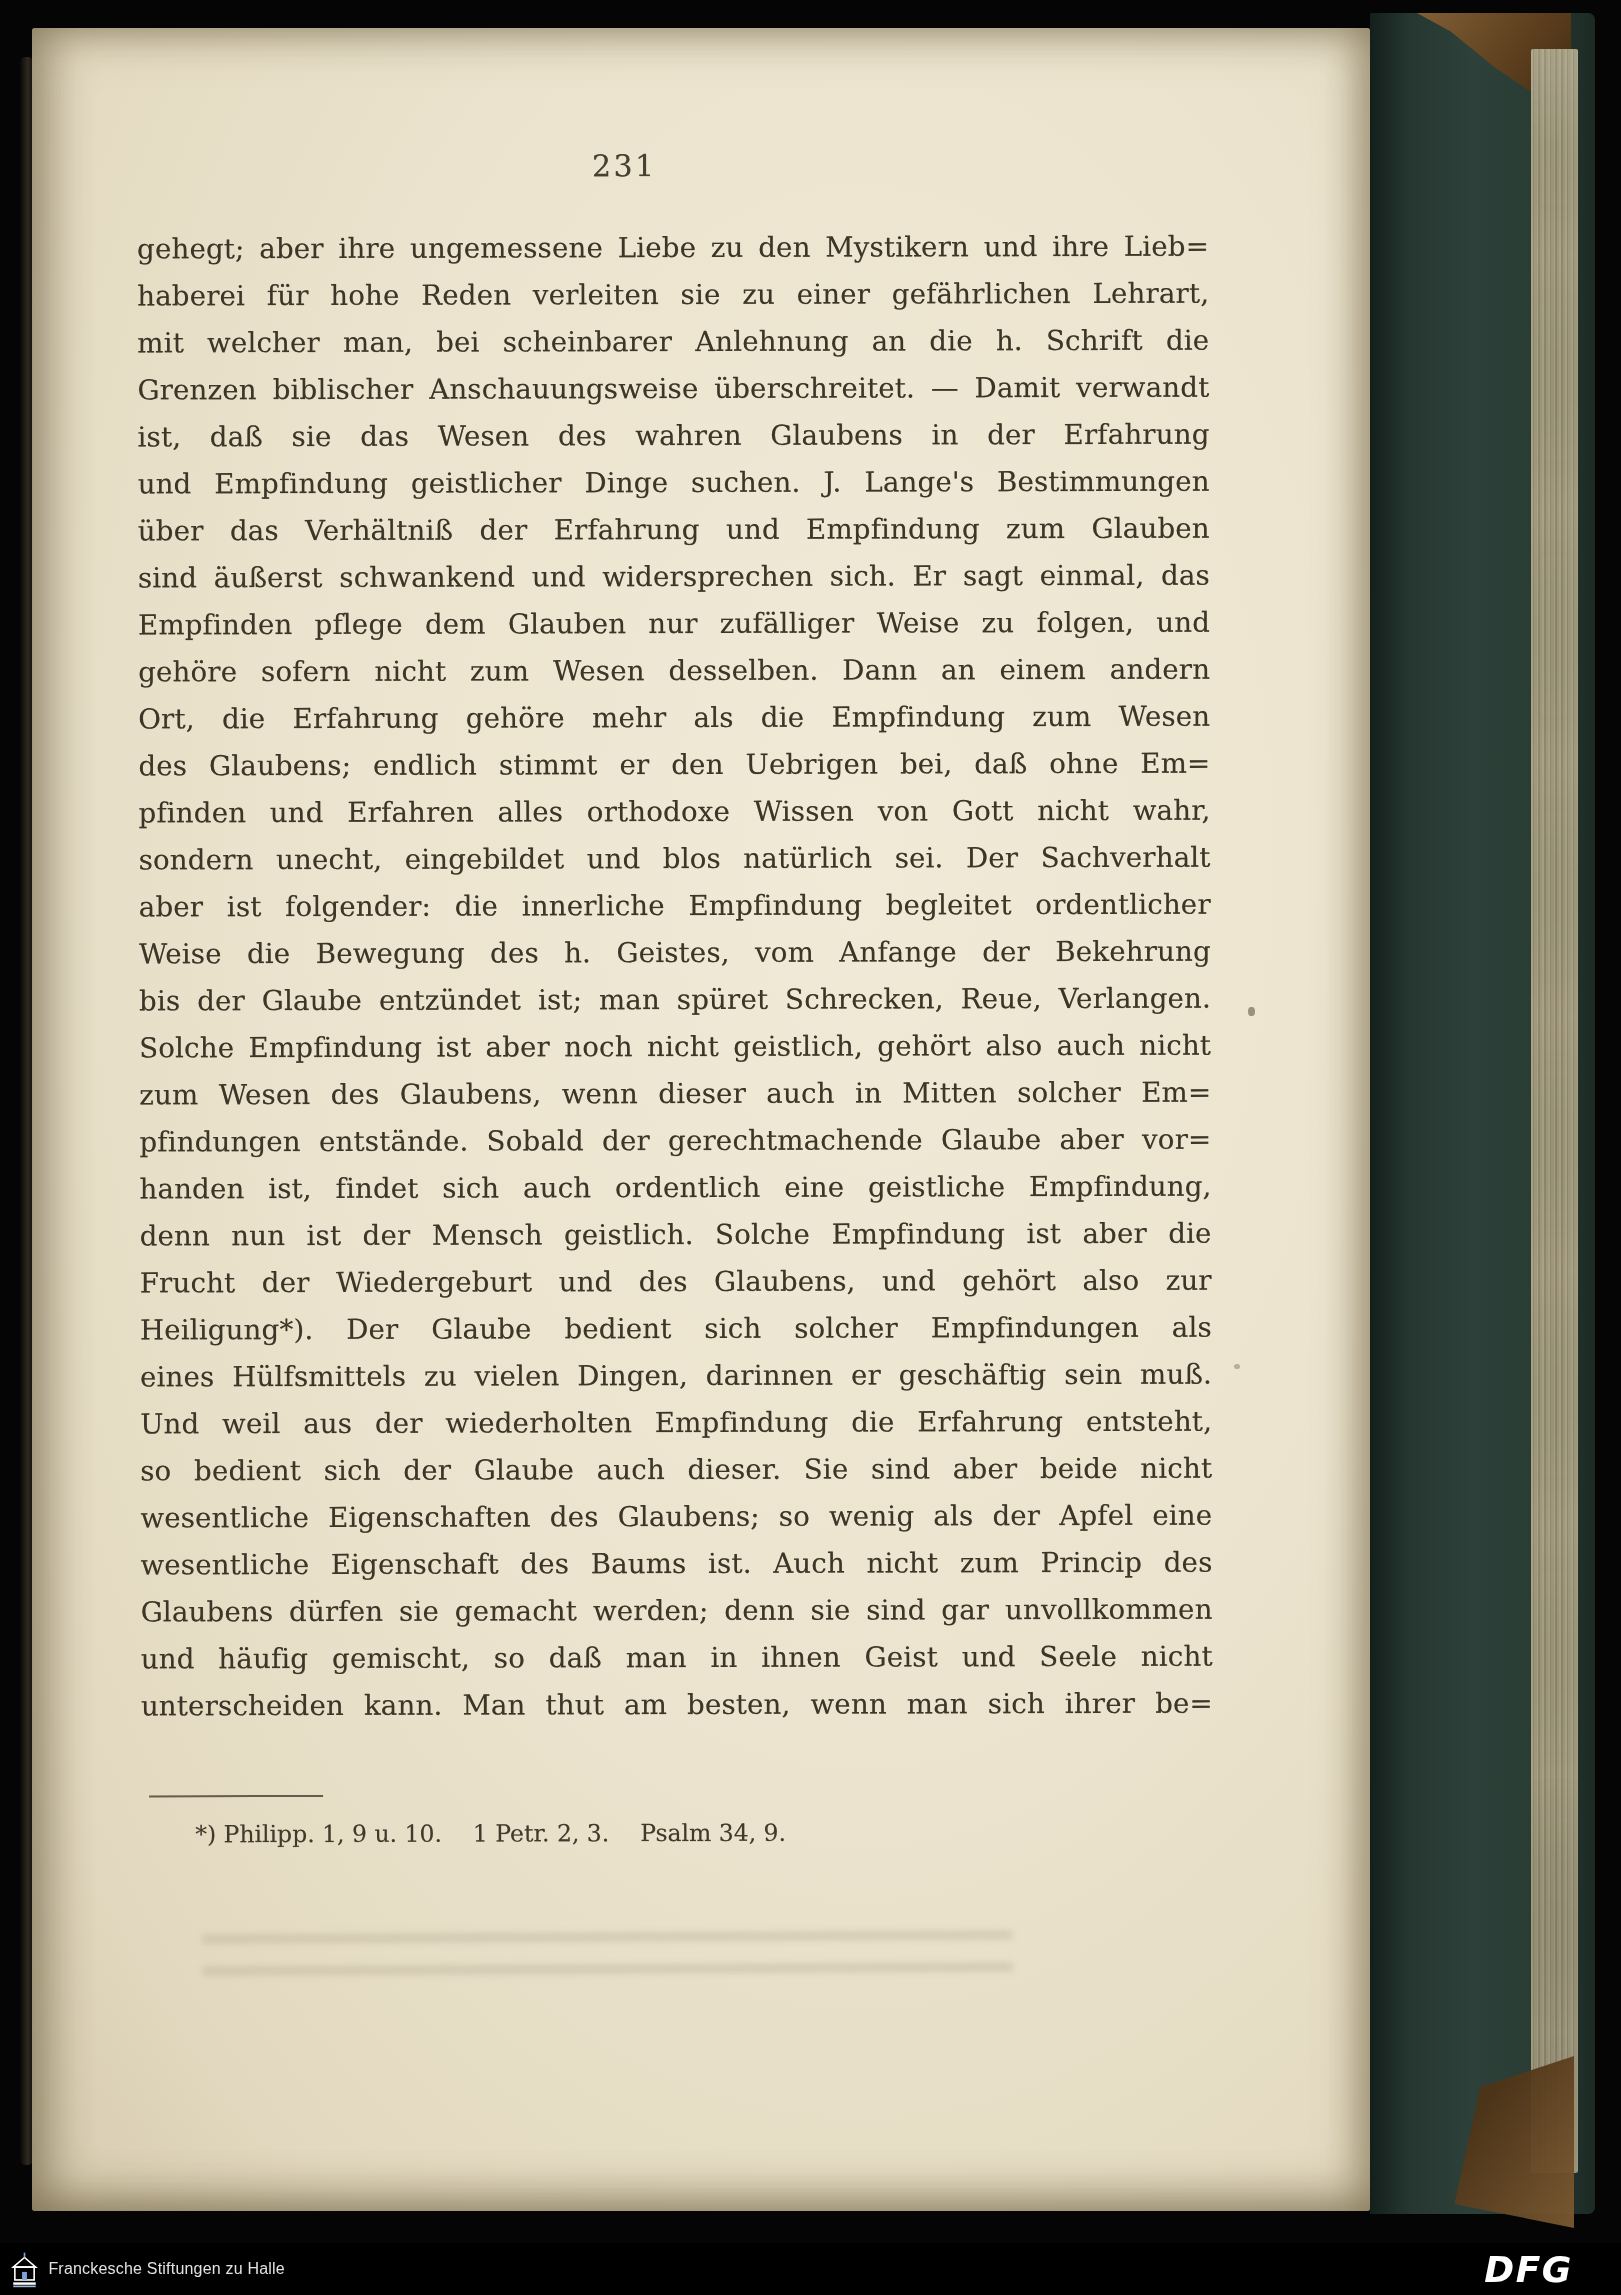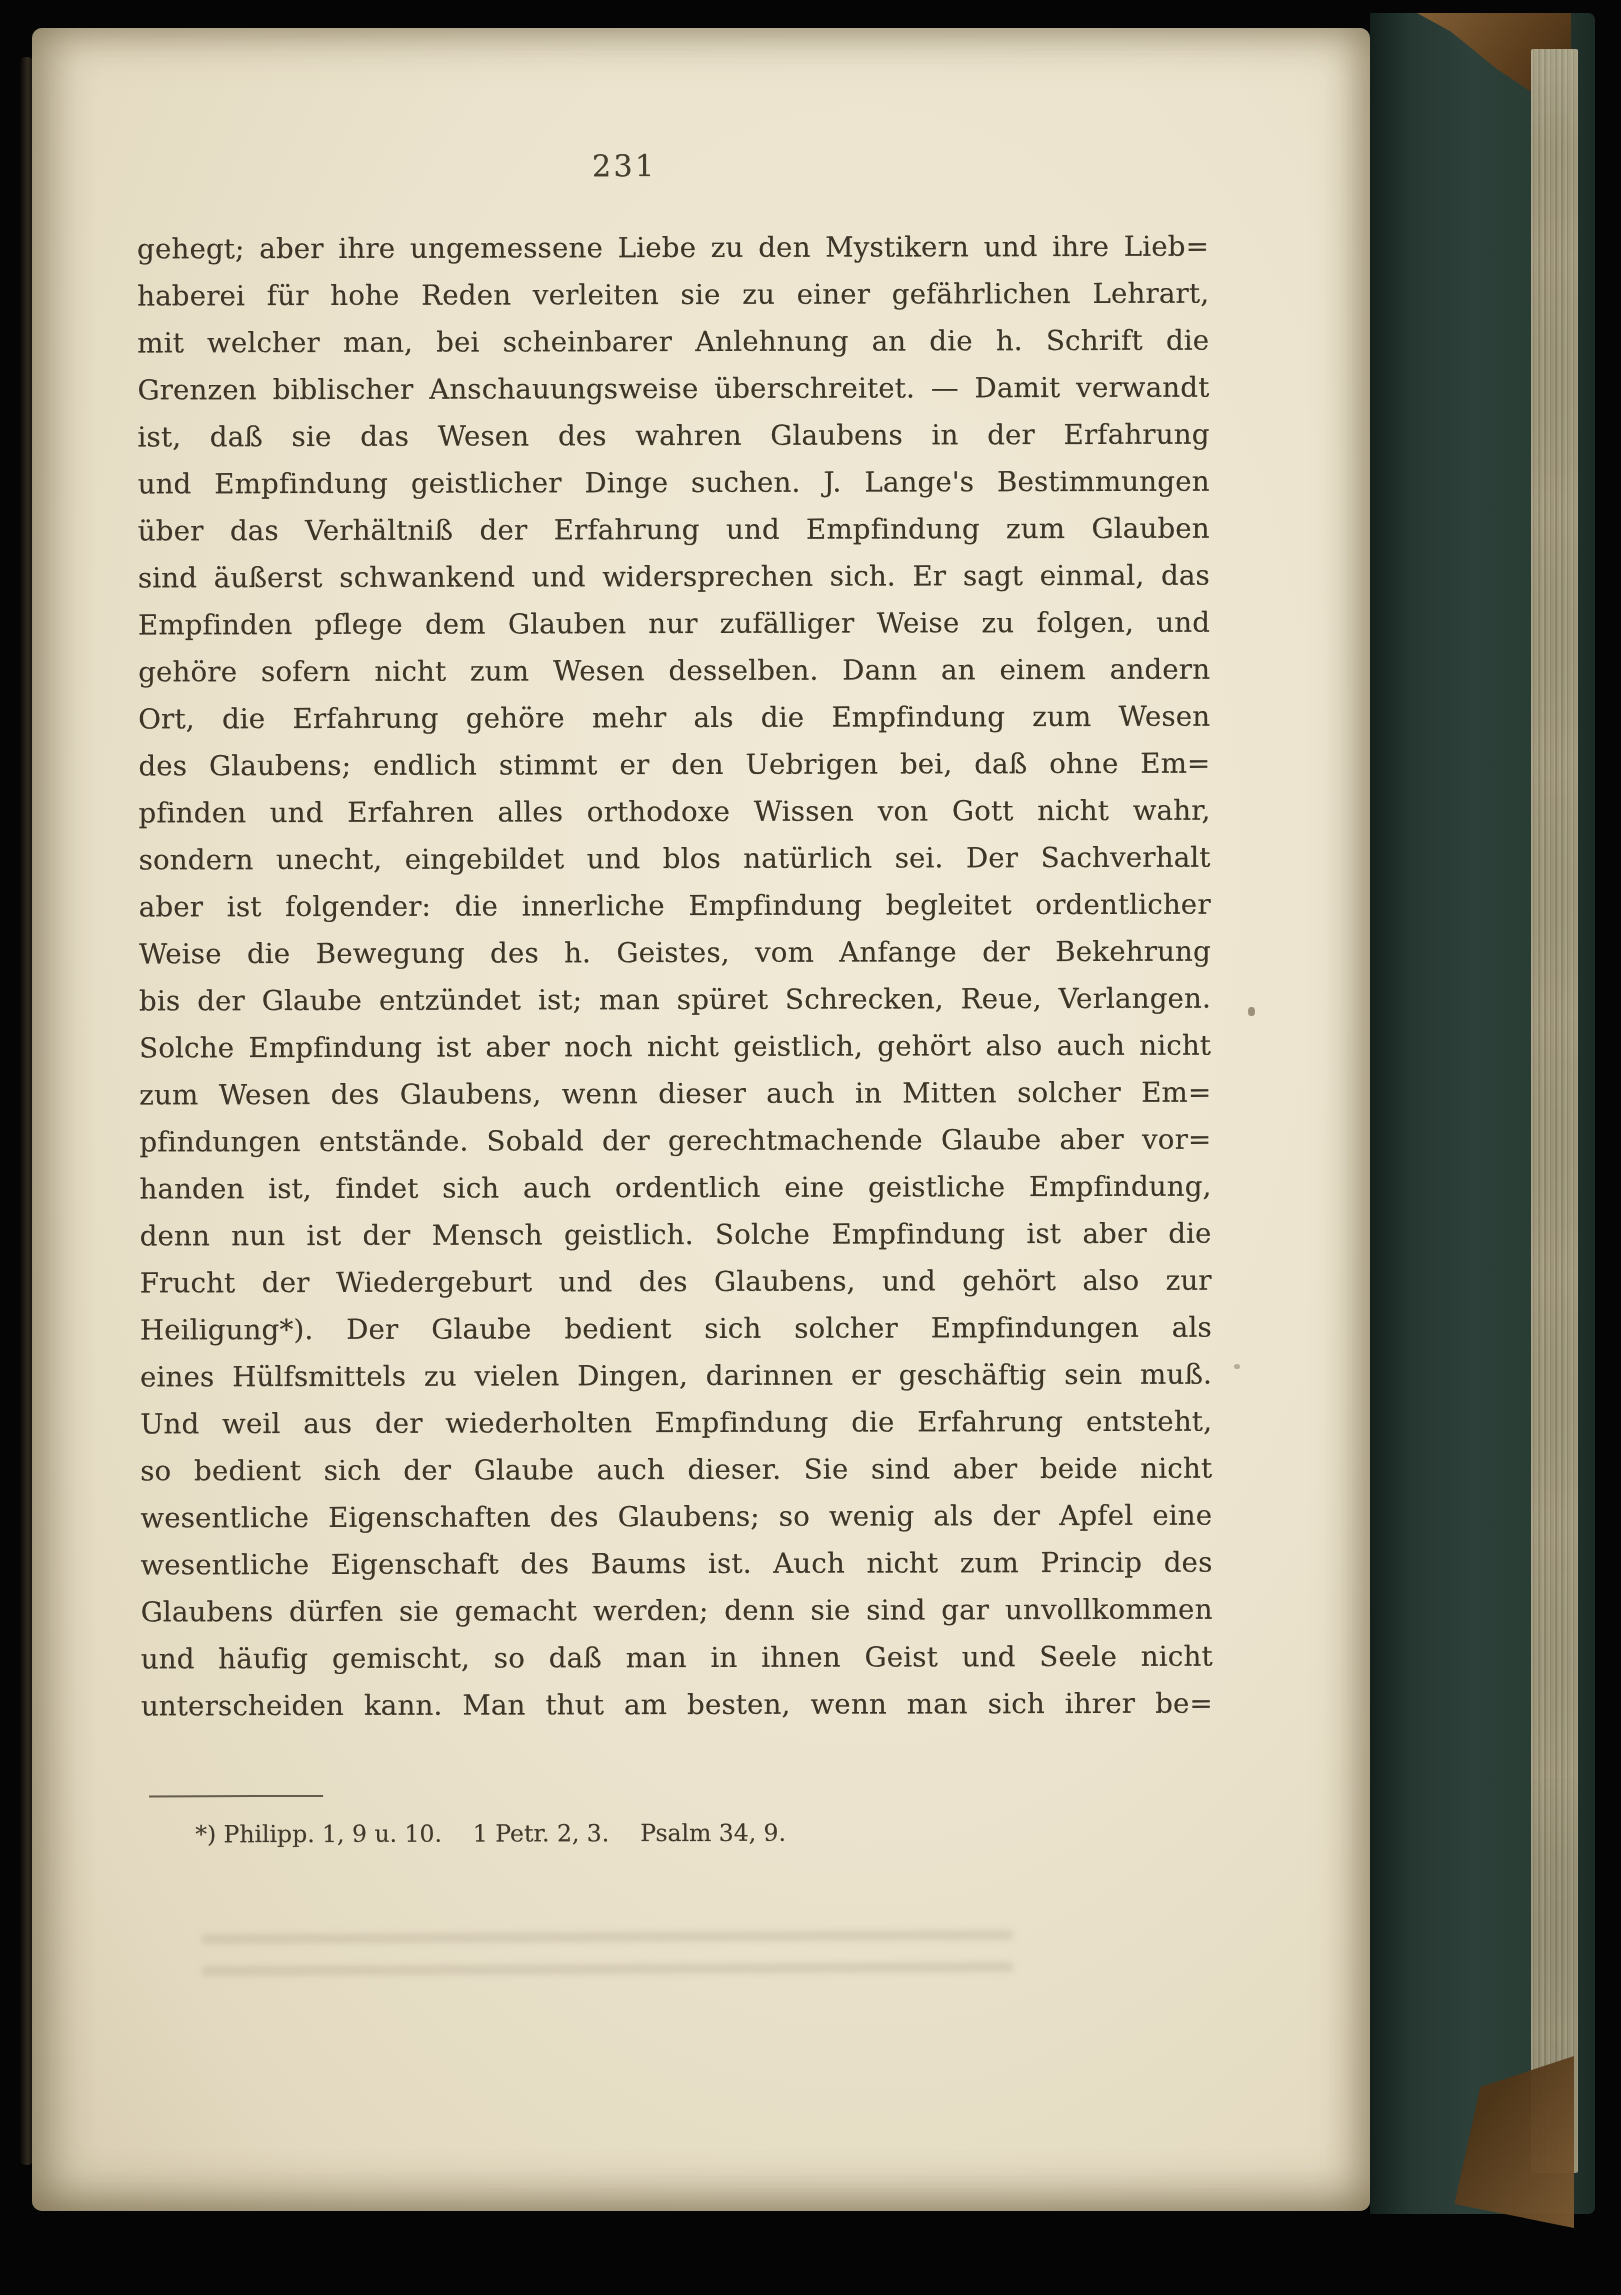--- a/index.html
+++ b/index.html
@@ -42,21 +42,21 @@
 
   
   .page{
     position:absolute;left:32px;top:27.6px;width:1338px;height:2183px;
     background:radial-gradient(ellipse at 62% 38%, #f1ead7 0%, #ebe3cd 50%, #e3d9c0 82%, #d6cbaf 100%);
     box-shadow:
       inset 0 0 57px rgba(120,100,60,.28),
       inset 21px 0 41px rgba(70,58,35,.30),
       inset -16px 0 32px rgba(90,75,45,.28),
       inset 0 -19.5px 41px rgba(100,85,50,.22);
-    border-radius:10px;
+    border-radius:3px;
   }
   .page-inner{
     position:absolute;left:107px;top:120px;width:1072px;
     transform:rotate(-0.15deg);
     color:#3c3528;
   }
   .page-number{
     text-align:center;font-size:30px;letter-spacing:2.4px;color:#45402f;
     margin:0 97px 41px 0;
     text-shadow:0.2px 0.2px 0.4px rgba(60,50,30,.45);
@@ -150,15 +150,27 @@
           <div class="text-line">unterscheiden kann. Man thut am besten, wenn man sich ihrer be=</div>
         </div>
       <div class="footnote-rule"></div>
       <div class="footnote">*) Philipp. 1, 9 u. 10.  1 Petr. 2, 3.  Psalm 34, 9.</div>
     </div>
     <div class="ghost-showthrough"></div>
     <div class="speck s1"></div>
     <div class="speck s2"></div>
   </div>
 
+  <div class="footer-bar">
+    <svg class="flogo" viewBox="0 0 36 46" xmlns="http://www.w3.org/2000/svg">
+      <rect x="6" y="20" width="24" height="16" fill="none" stroke="#ffffff" stroke-width="2"></rect>
+      <polygon points="4,20 18,8 32,20" fill="none" stroke="#ffffff" stroke-width="2"></polygon>
+      <rect x="15" y="26" width="6" height="10" fill="#7ea6d9"></rect>
+      <line x1="18" y1="8" x2="18" y2="2" stroke="#7ea6d9" stroke-width="2"></line>
+      <rect x="4" y="39" width="28" height="3" fill="#ffffff"></rect>
+      <rect x="4" y="43" width="28" height="2" fill="#9bb8d9"></rect>
+    </svg>
+    <div class="library">Franckesche Stiftungen zu Halle</div>
+    <div class="dfg">DFG</div>
+  </div>
 
 </div>
 
 
 </body></html>

